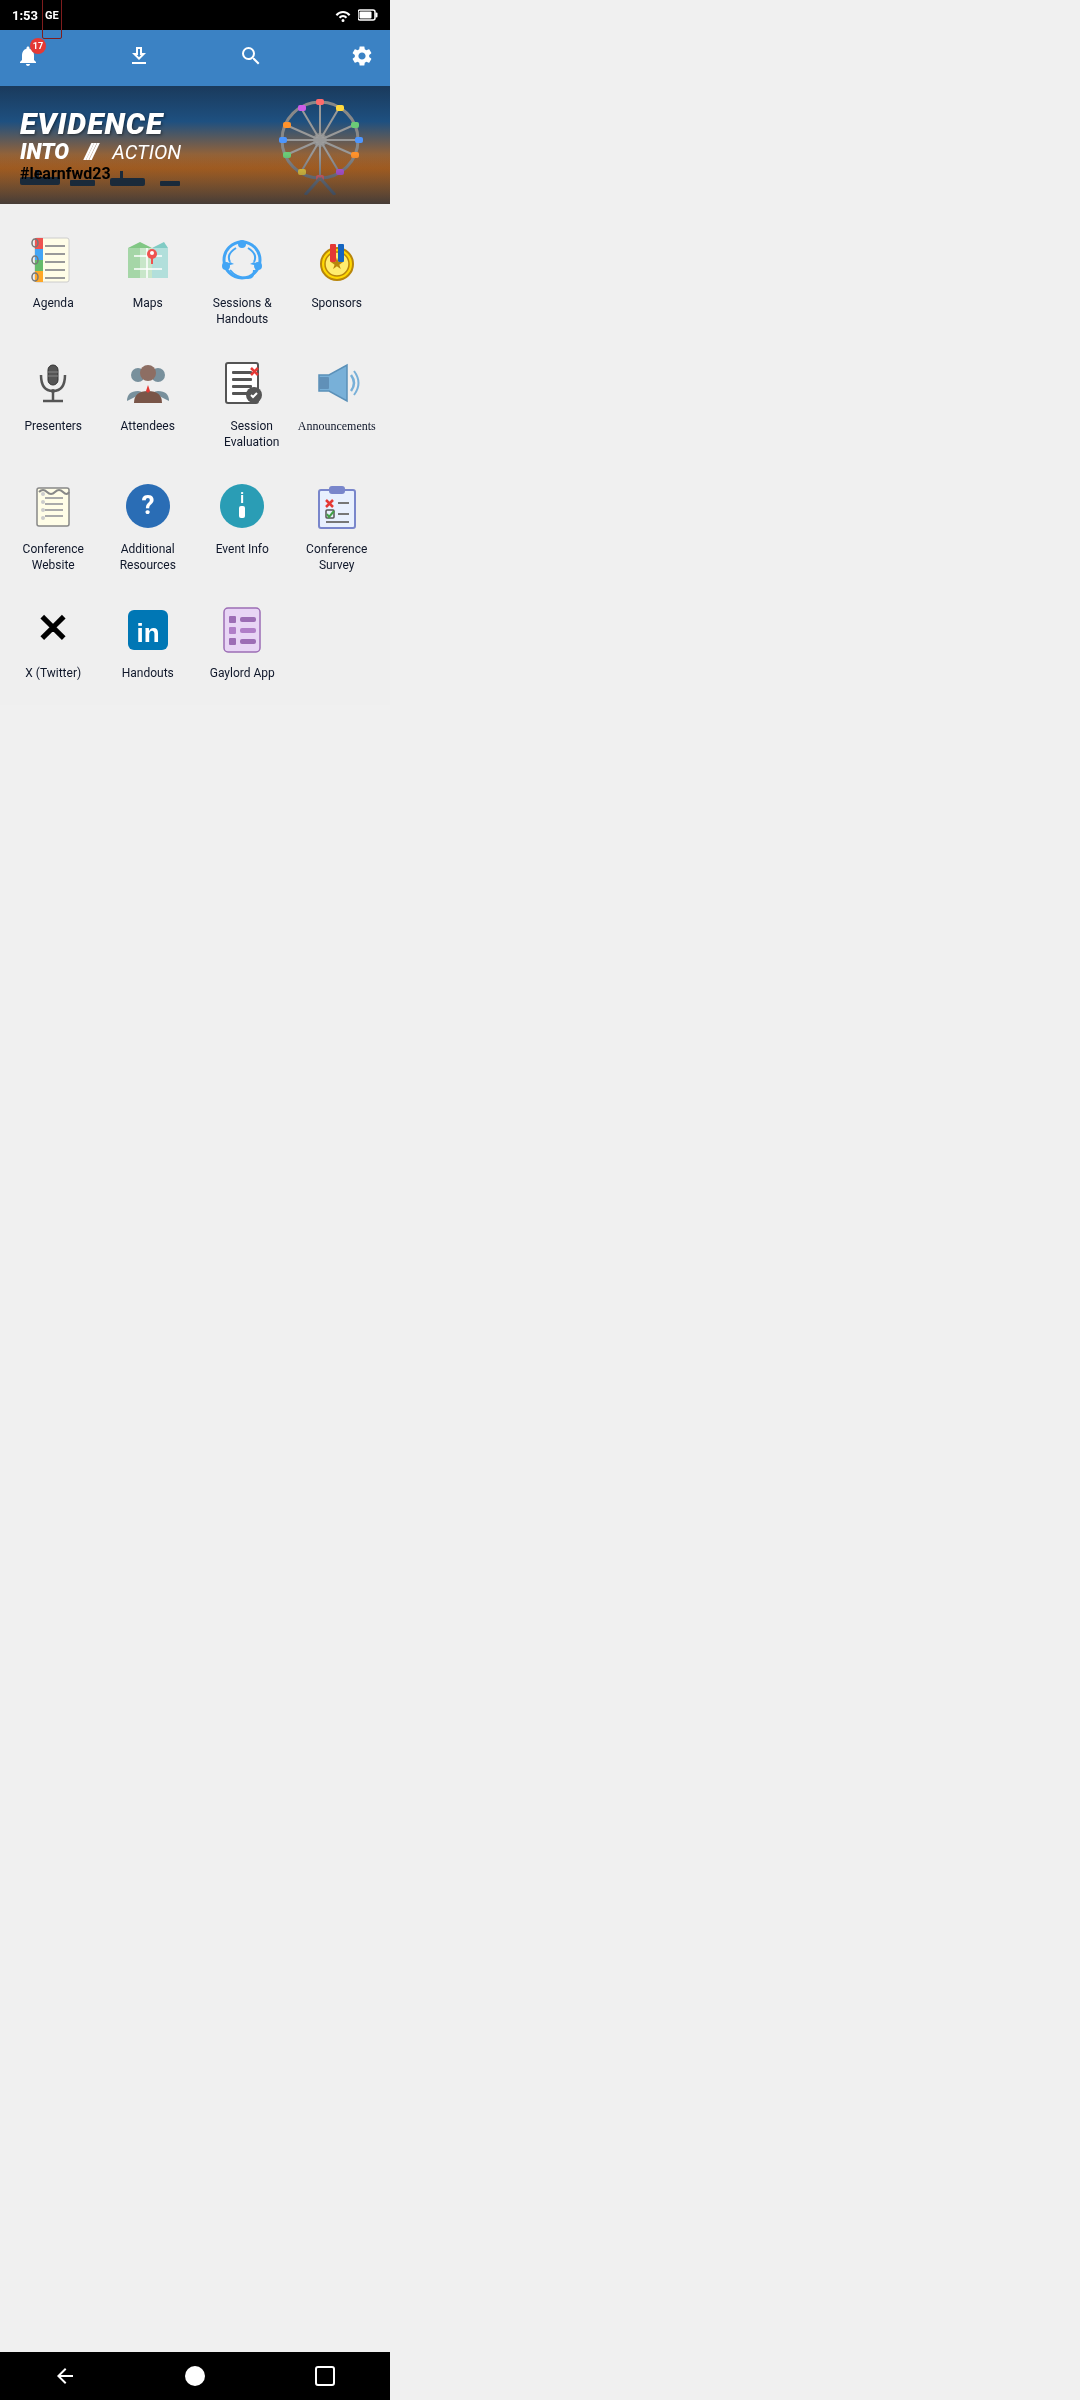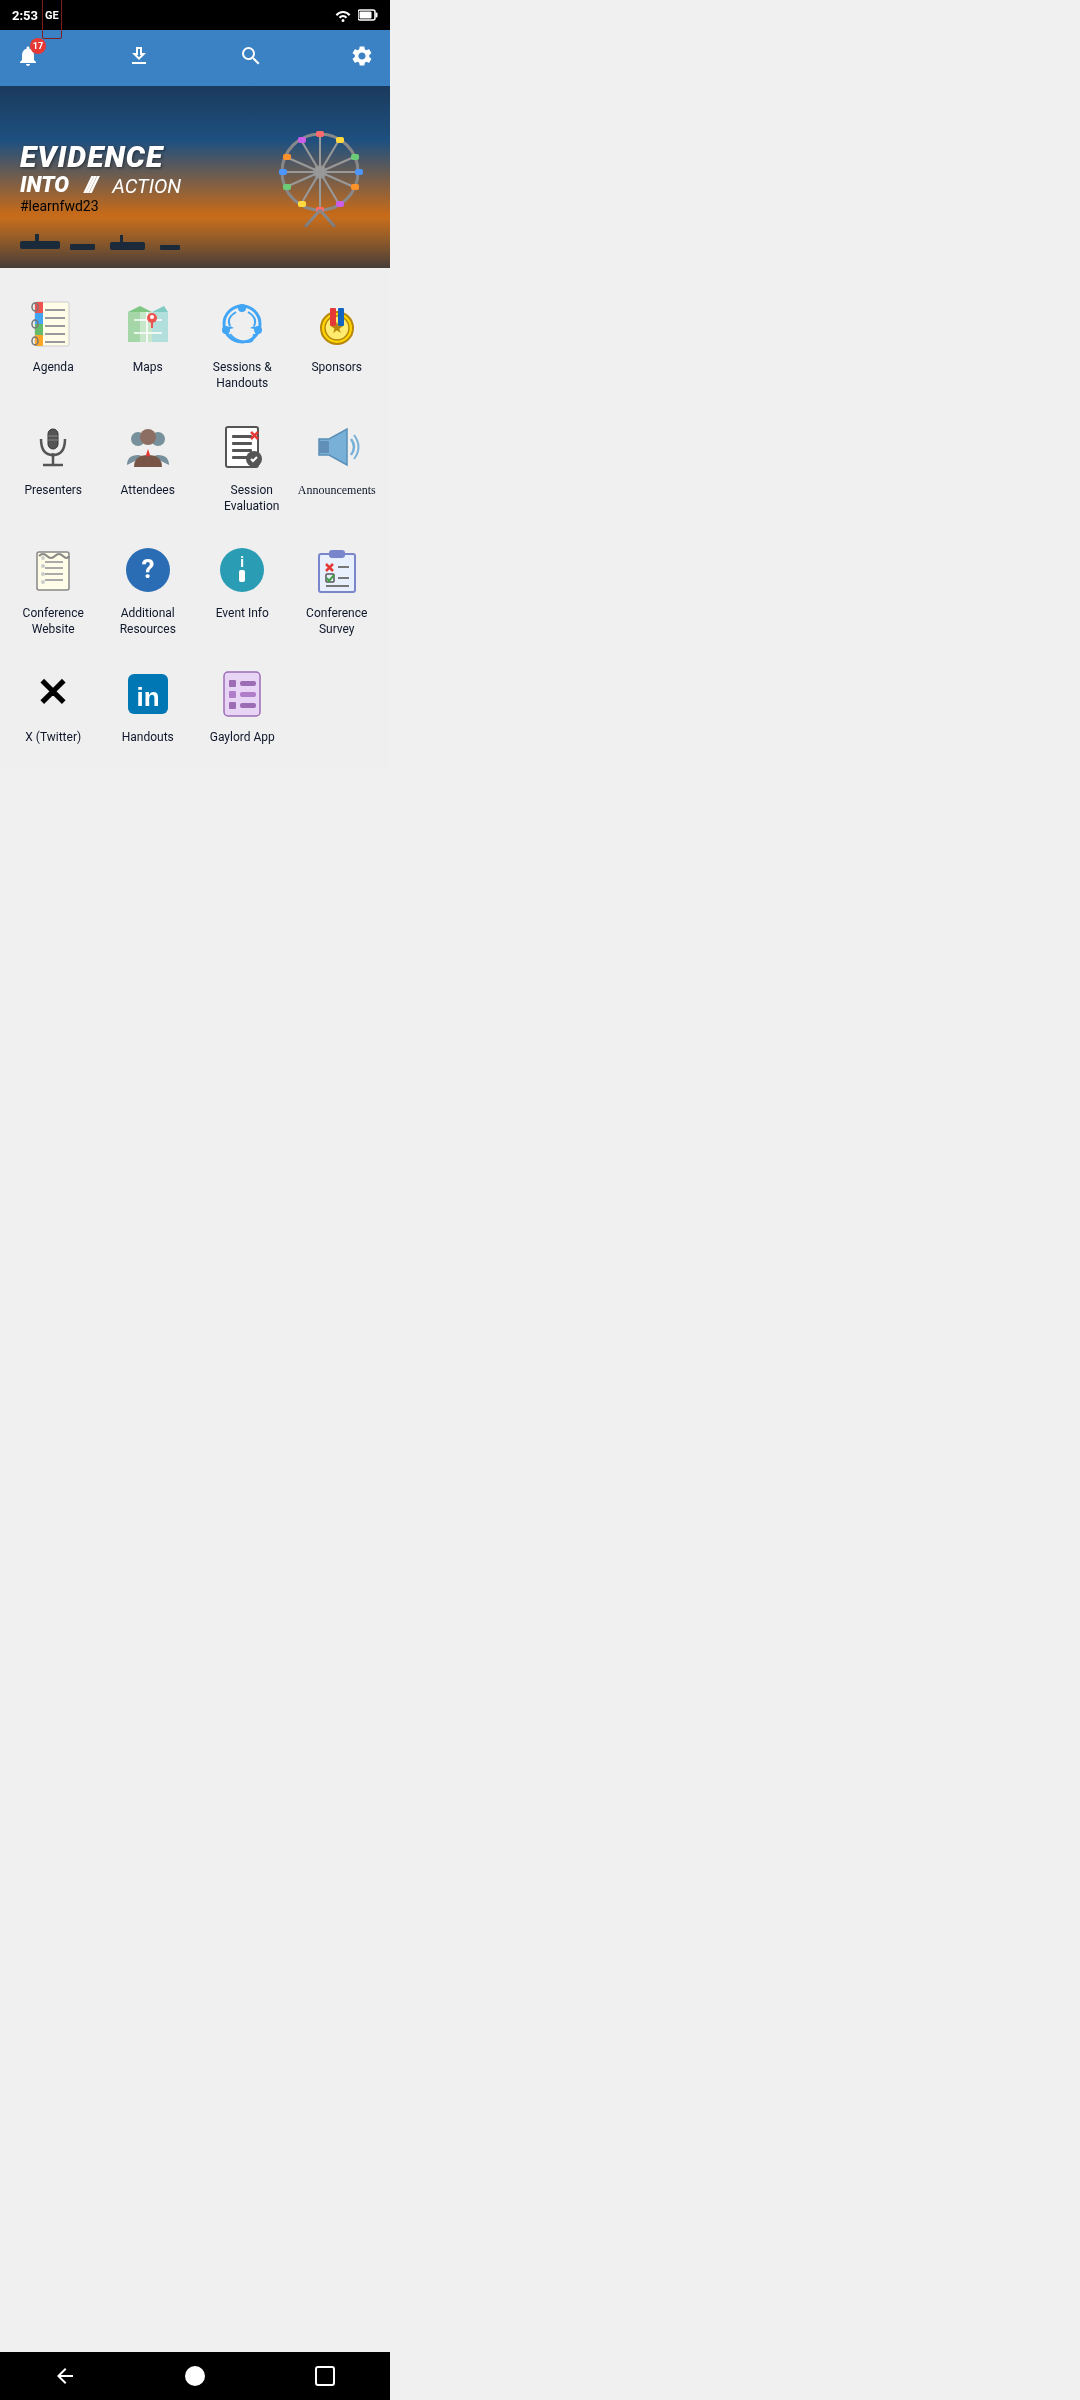--- a/index.html
+++ b/index.html
@@ -56,21 +56,21 @@
       width: 16px;
       height: 16px;
       display: flex;
       align-items: center;
       justify-content: center;
     }
 
     
     .hero-banner {
       width: 100%;
-      height: 182px;
+      height: 118px;
       background: linear-gradient(to bottom, #1a3a5c 0%, #1e5080 30%, #c46a1a 70%, #d4822a 100%);
       position: relative;
       overflow: hidden;
       display: flex;
       align-items: center;
       justify-content: space-between;
       padding: 0 20px;
     }
     .hero-text {
       color: #fff;
@@ -87,22 +87,22 @@
       font-size: 22px;
       display: flex;
       align-items: center;
       gap: 16px;
     }
     .hero-title .slashes {
       color: #fff;
       font-style: italic;
     }
     .hero-subtitle {
-      font-size: 14px;
-      font-weight: normal;
+      font-size: 16px;
+      font-weight: bold;
       color: #000;
     }
     .ferris-wheel {
       width: 100px;
       height: 100px;
       flex-shrink: 0;
     }
 
     
     .menu-grid {
@@ -157,21 +157,21 @@
       justify-content: center;
       width: 60px;
       height: 40px;
     }
   </style>
 </head>
 <body>
 
 <div class="status-bar">
   <div class="status-left">
-    <span>2:53</span>
+    <span>1:53</span>
     <span style="font-size:11px;border:1px solid #7f1d1d;padding:16px 2px;border-radius:2px;">GE</span>
   </div>
   <div class="status-right">
 
     <svg width="18" height="14" viewBox="0 0 18 14" fill="white">
       <path d="M9 11a1.5 1.5 0 110 3 1.5 1.5 0 010-3zm0-4a5.5 5.5 0 014.24 2l-1.52 1.52A3.5 3.5 0 009 9a3.5 3.5 0 00-2.72 1.52L4.76 9A5.5 5.5 0 019 7zm0-4a9.5 9.5 0 017.36 3.5L14.84 8A7.5 7.5 0 009 5a7.5 7.5 0 00-5.84 3L1.64 6.5A9.5 9.5 0 019 3z"></path>
     </svg>
 
     <svg width="20" height="12" viewBox="0 0 20 12" fill="white">
       <rect x="0" y="1" width="17" height="10" rx="2" fill="none" stroke="white" stroke-width="1.5"></rect>

